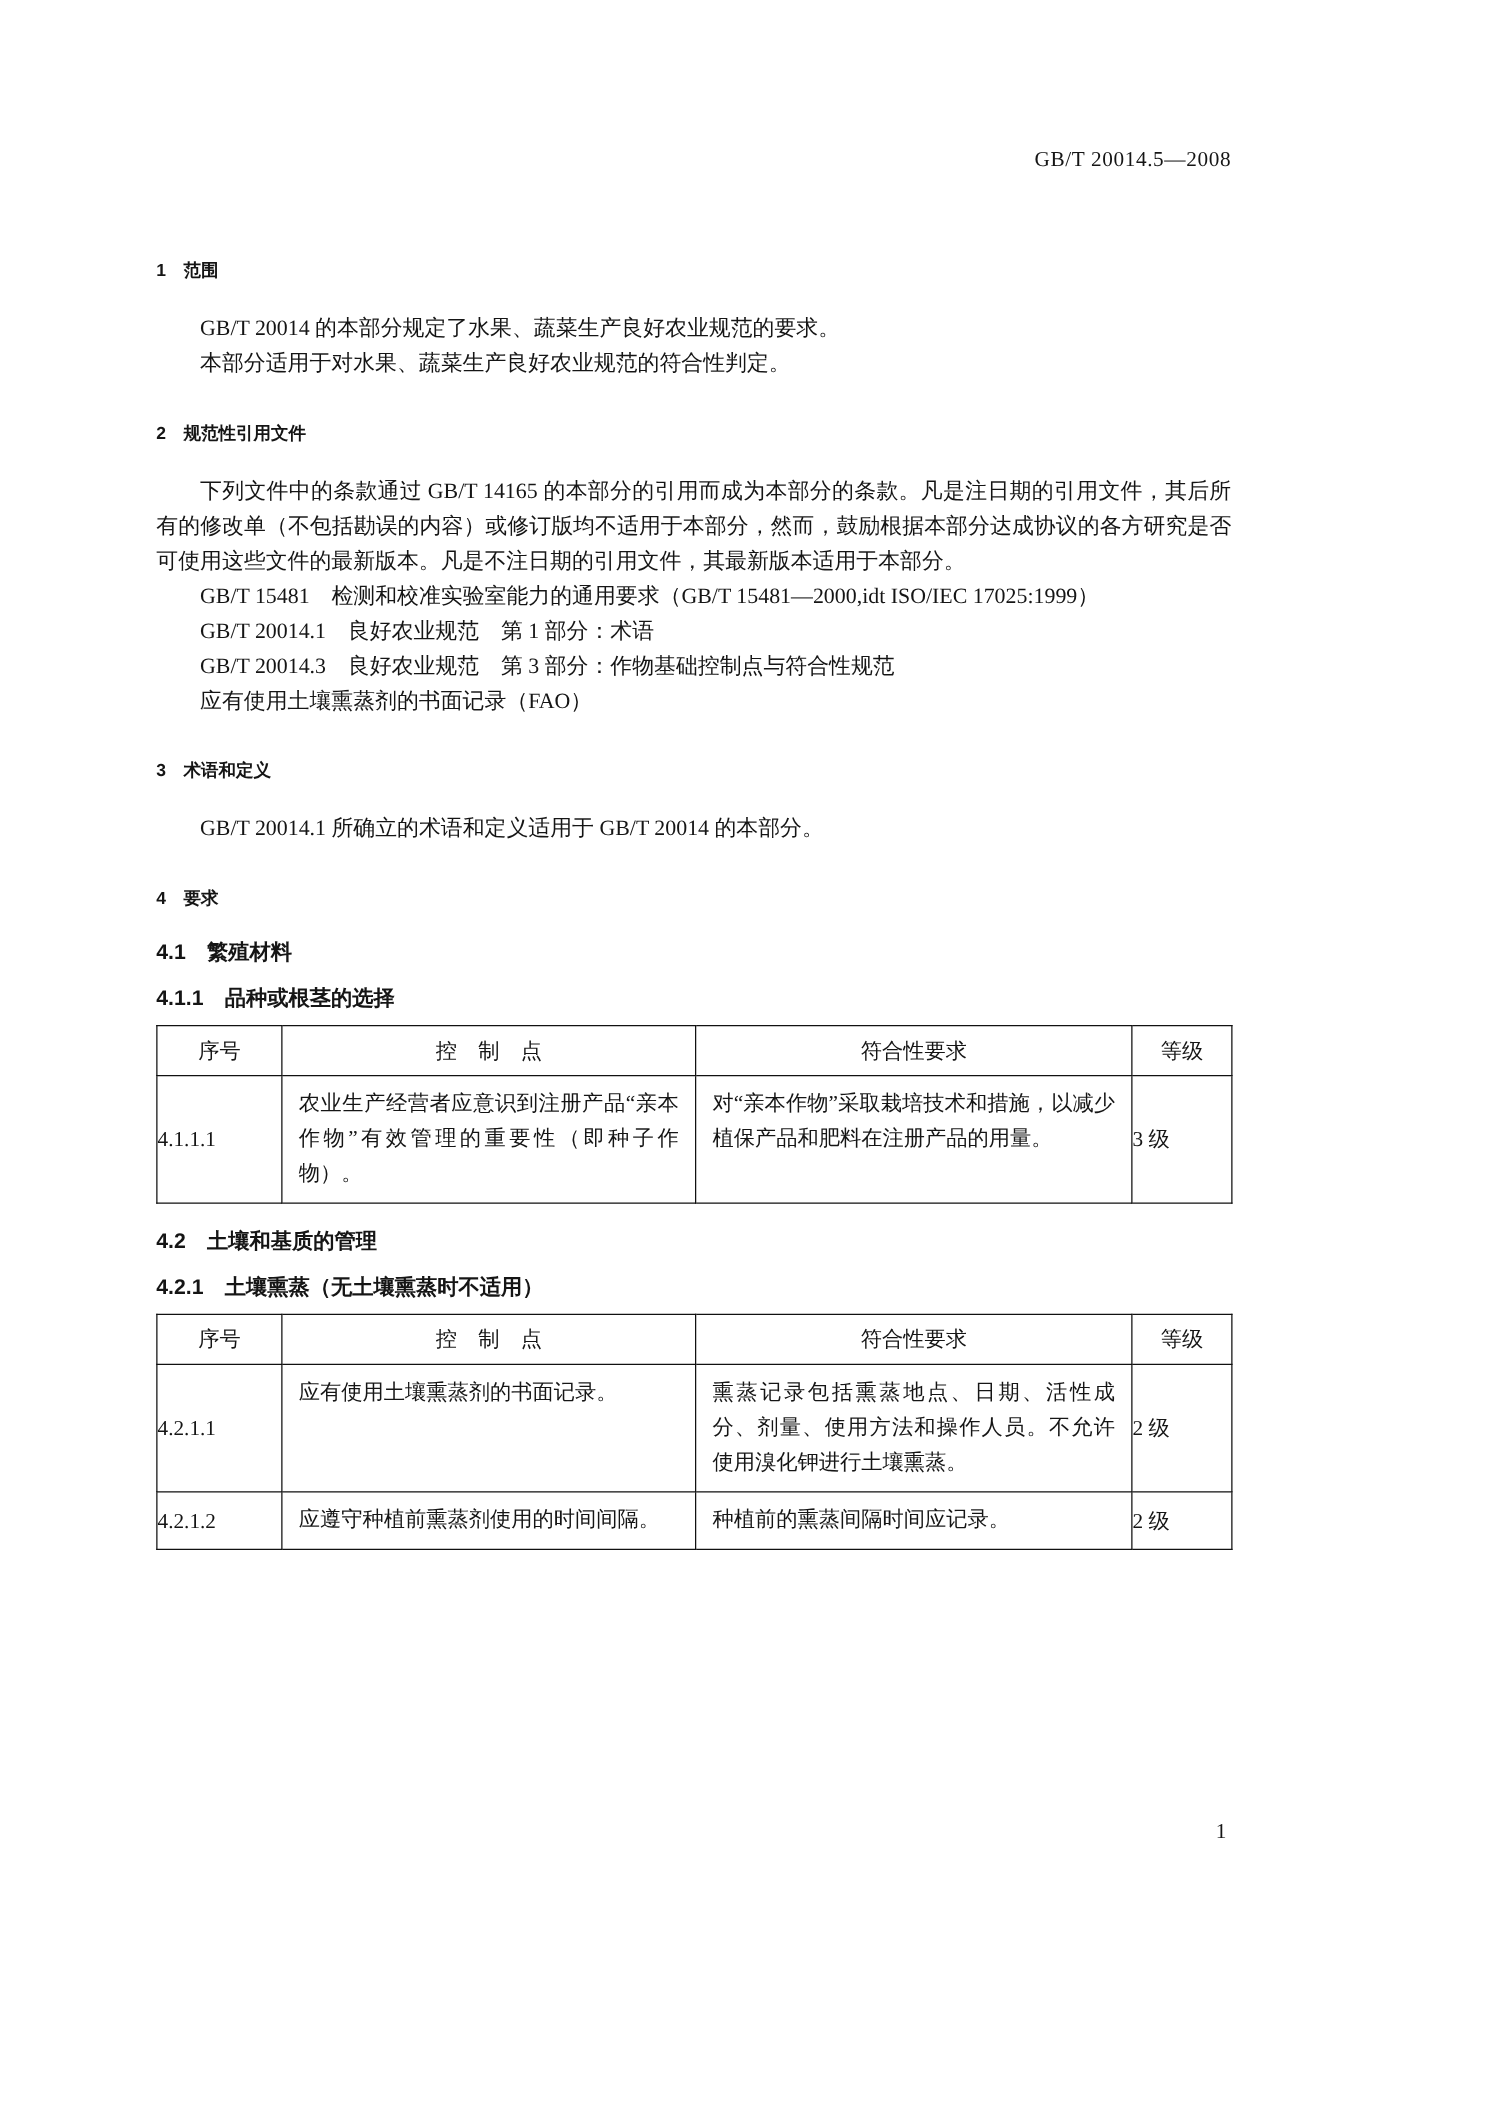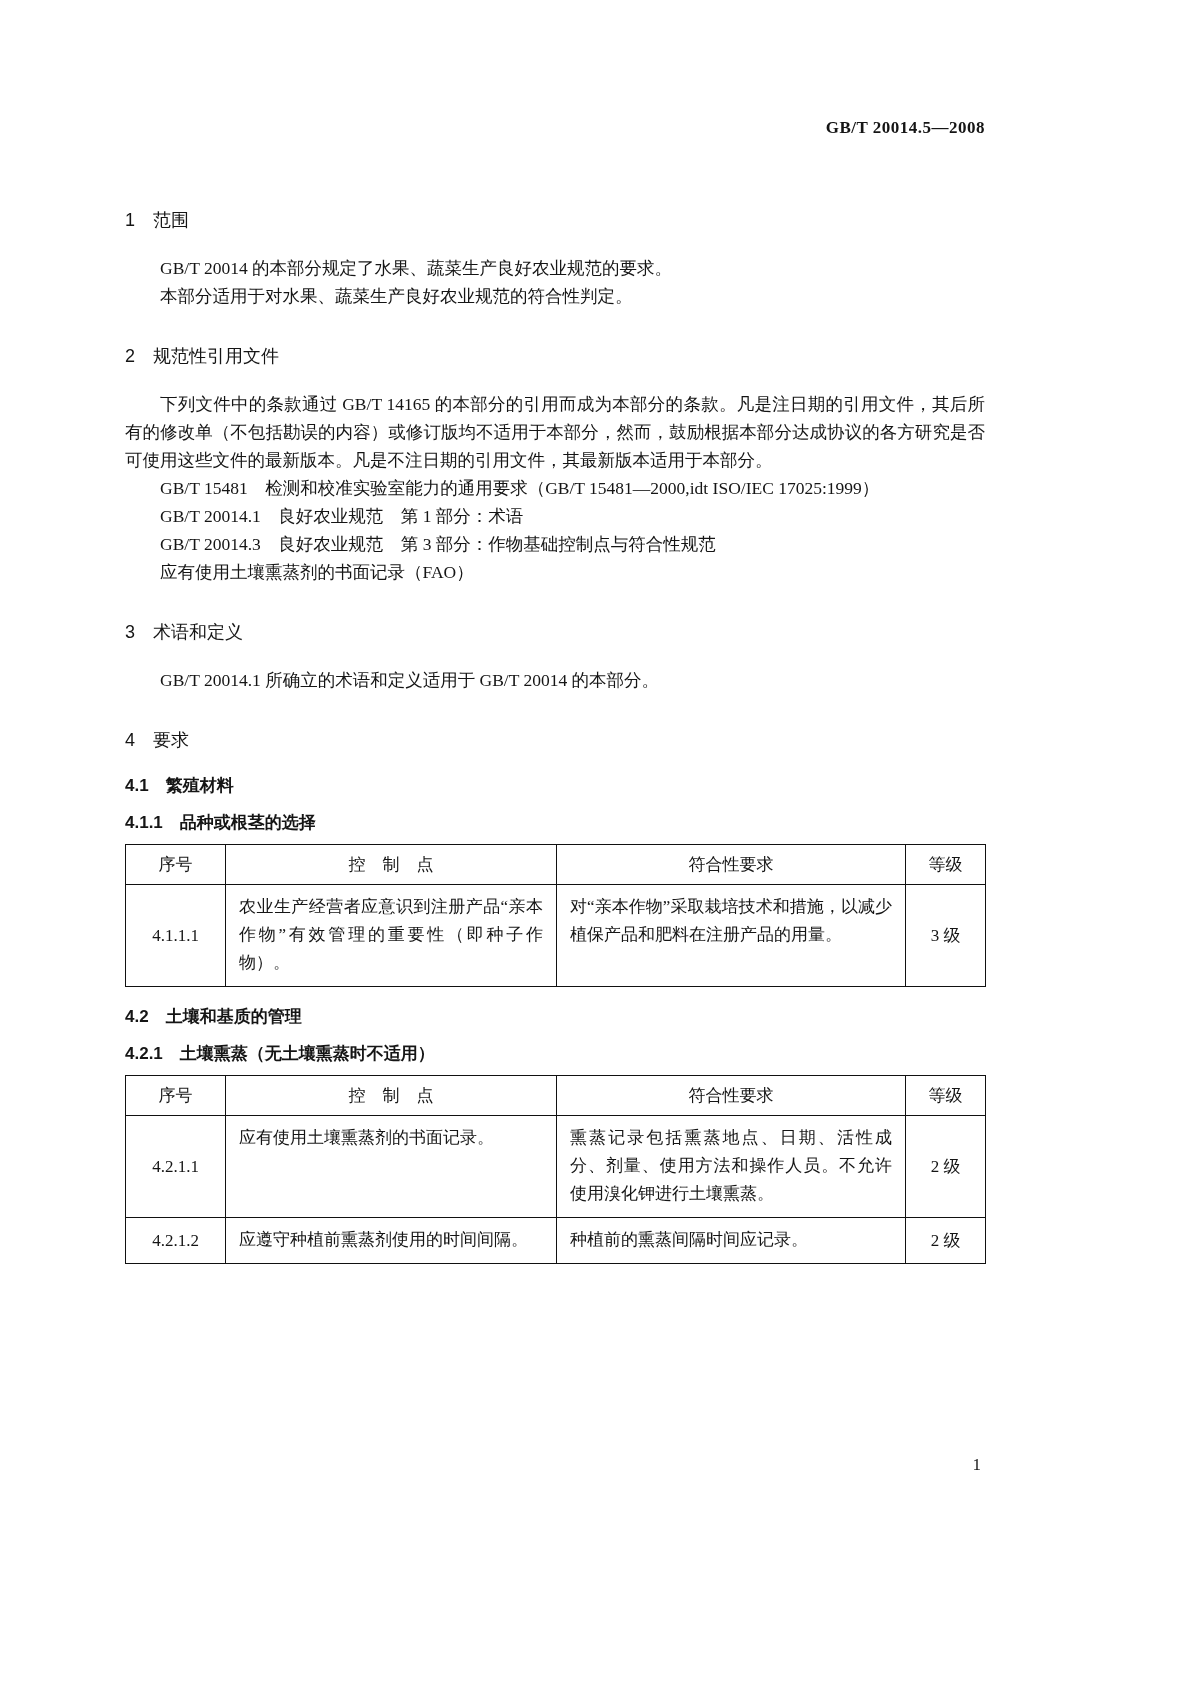--- a/index.html
+++ b/index.html
@@ -11,37 +11,37 @@
     font-family: "Liberation Serif", serif;
     color: #151515;
   }
   .page {
     position: absolute;
     inset: 0;
     padding: 118px 206px 0 125px;
   }
   .doc-number {
     text-align: right;
-    font-weight: bold;
+    font-weight: normal;
     font-size: 17px;
     letter-spacing: 0.5px;
   }
   .doc-title {
     margin-top: 76px;
     text-align: center;
     font-family: "Liberation Sans", sans-serif;
     font-weight: bold;
     font-size: 24px;
     line-height: 41px;
     letter-spacing: 1px;
   }
   .sec-heading {
     font-family: "Liberation Sans", sans-serif;
-    font-weight: normal;
-    font-size: 18px;
+    font-weight: bold;
+    font-size: 14px;
     margin-top: 34px;
     margin-bottom: 22px;
   }
   .sec-heading.first { margin-top: 70px; }
   .sub-heading {
     font-family: "Liberation Sans", sans-serif;
     font-weight: bold;
     font-size: 17px;
     margin-top: 14px;
     margin-bottom: 10px;
@@ -69,21 +69,21 @@
     border: 1.5px solid #111;
     font-size: 17px;
     font-weight: normal;
   }
   table.cp-table th {
     height: 40px;
     text-align: center;
     vertical-align: middle;
   }
   td.c-id, td.c-level {
-    text-align: center;
+    text-align: left;
     vertical-align: middle;
   }
   td.c-text {
     vertical-align: top;
     text-align: justify;
     padding: 8px 13px 9px 13px;
     line-height: 28px;
   }
   .col-id { width: 100px; }
   .col-control { width: 331px; }

